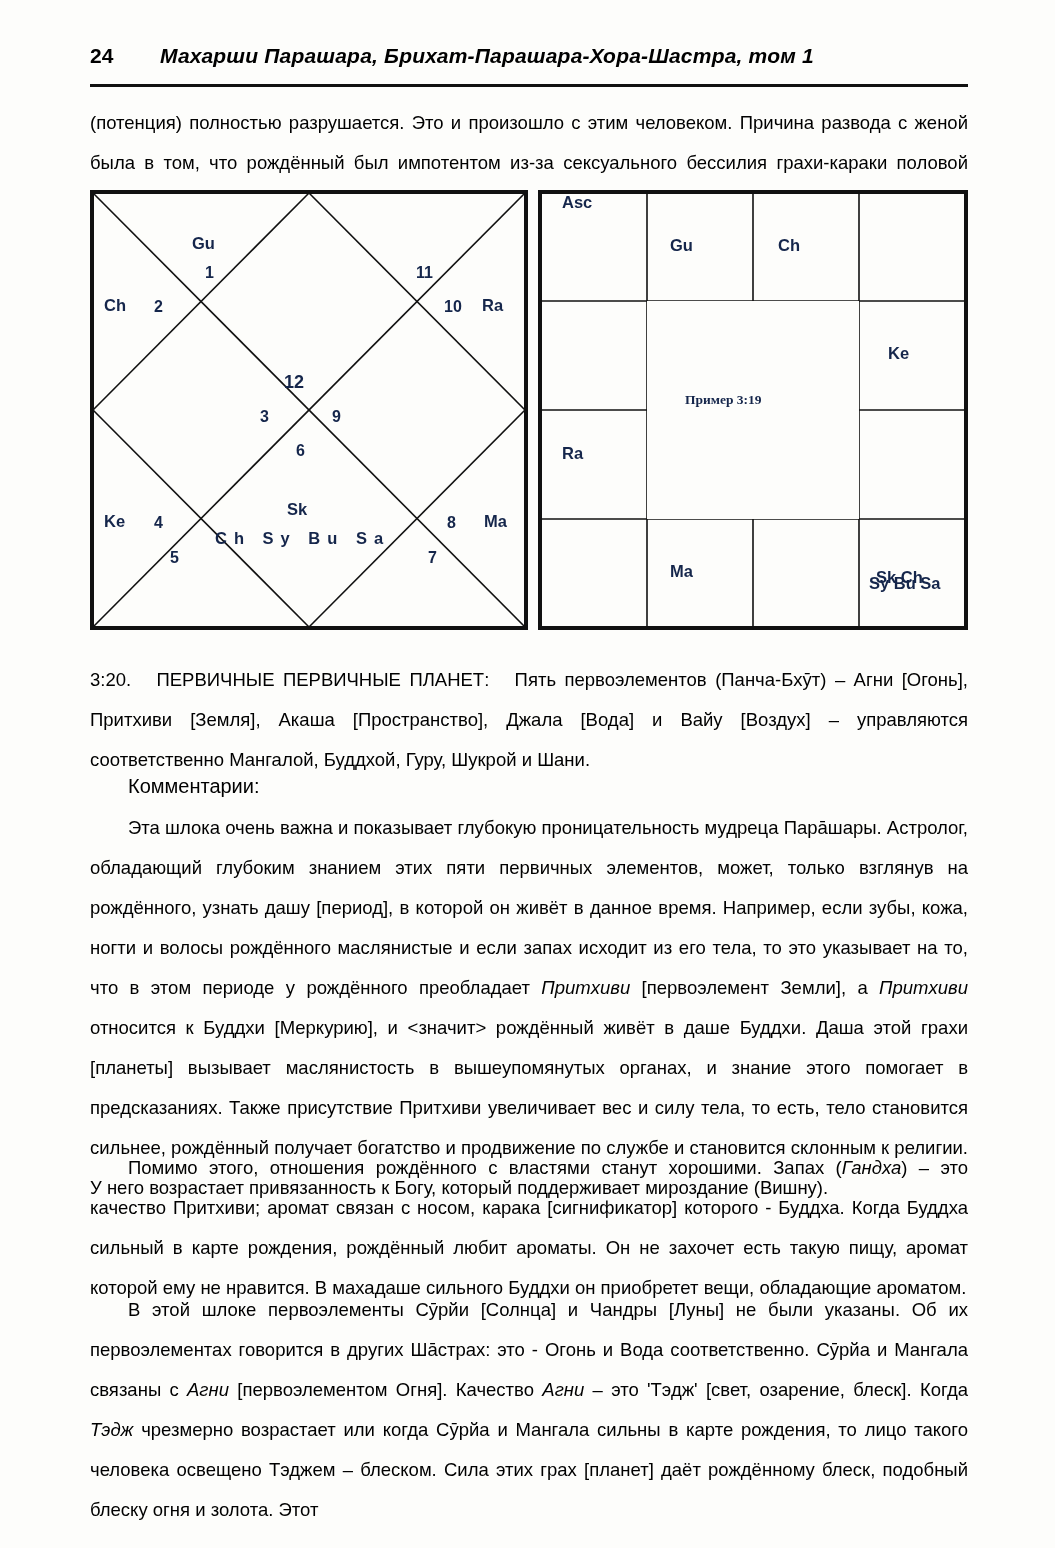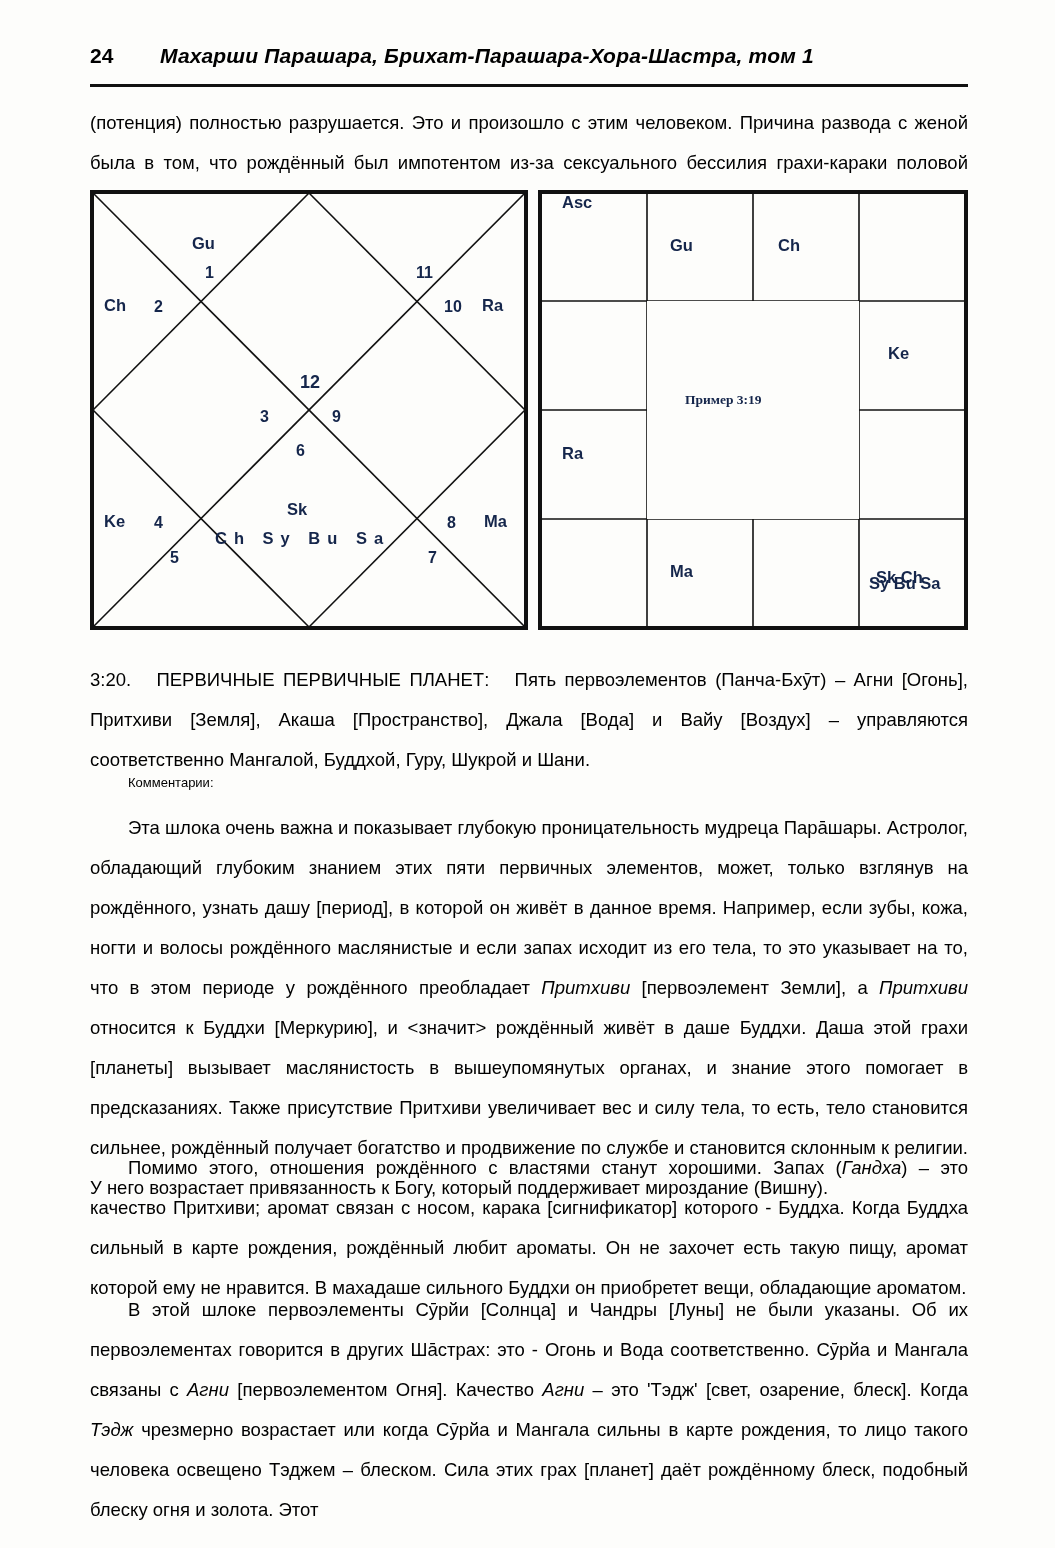--- a/index.html
+++ b/index.html
@@ -66,21 +66,21 @@
   .shloka {
     left: 90px;
     top: 660px;
     width: 878px;
   }
   .comment-head {
     position: absolute;
     left: 90px;
     top: 775px;
     width: 878px;
-    font-size: 13px;
+    font-size: 20px;
   }
   .comment-head span { margin-left: 38px; }
   .body1 {
     left: 90px;
     top: 808px;
     width: 878px;
   }
   .body2 {
     left: 90px;
     top: 1148px;
@@ -173,21 +173,21 @@
         <line x1="1" y1="218" x2="217" y2="1" stroke="#111" stroke-width="1.6"></line>
       </svg>
 
       <div class="lbl" style="left:100px; top:42px;">Gu</div>
       <div class="num" style="left:113px; top:72px;">1</div>
       <div class="num" style="left:300px; top:72px;margin-left:24px;">11</div>
       <div class="lbl" style="left:12px; top:104px;">Ch</div>
       <div class="num" style="left:62px; top:106px;">2</div>
       <div class="num" style="left:352px; top:106px;">10</div>
       <div class="lbl" style="left:390px; top:104px;">Ra</div>
-      <div class="num" style="left:208px; top:180px; font-size:18px;text-align:right;">12</div>
+      <div class="num" style="left:192px; top:180px; font-size:18px;text-align:right;">12</div>
       <div class="num" style="left:168px; top:216px;">3</div>
       <div class="num" style="left:240px; top:216px;">9</div>
       <div class="num" style="left:204px; top:250px;">6</div>
       <div class="lbl" style="left:12px; top:320px;">Ke</div>
       <div class="num" style="left:62px; top:322px;">4</div>
       <div class="lbl" style="left:195px; top:308px;">Sk</div>
       <div class="lbl" style="left:123px; top:337px; letter-spacing:7px;text-align:right;">Ch Sy Bu Sa</div>
       <div class="num" style="left:355px; top:322px;">8</div>
       <div class="lbl" style="left:392px; top:320px;">Ma</div>
       <div class="num" style="left:78px; top:357px;">5</div>

